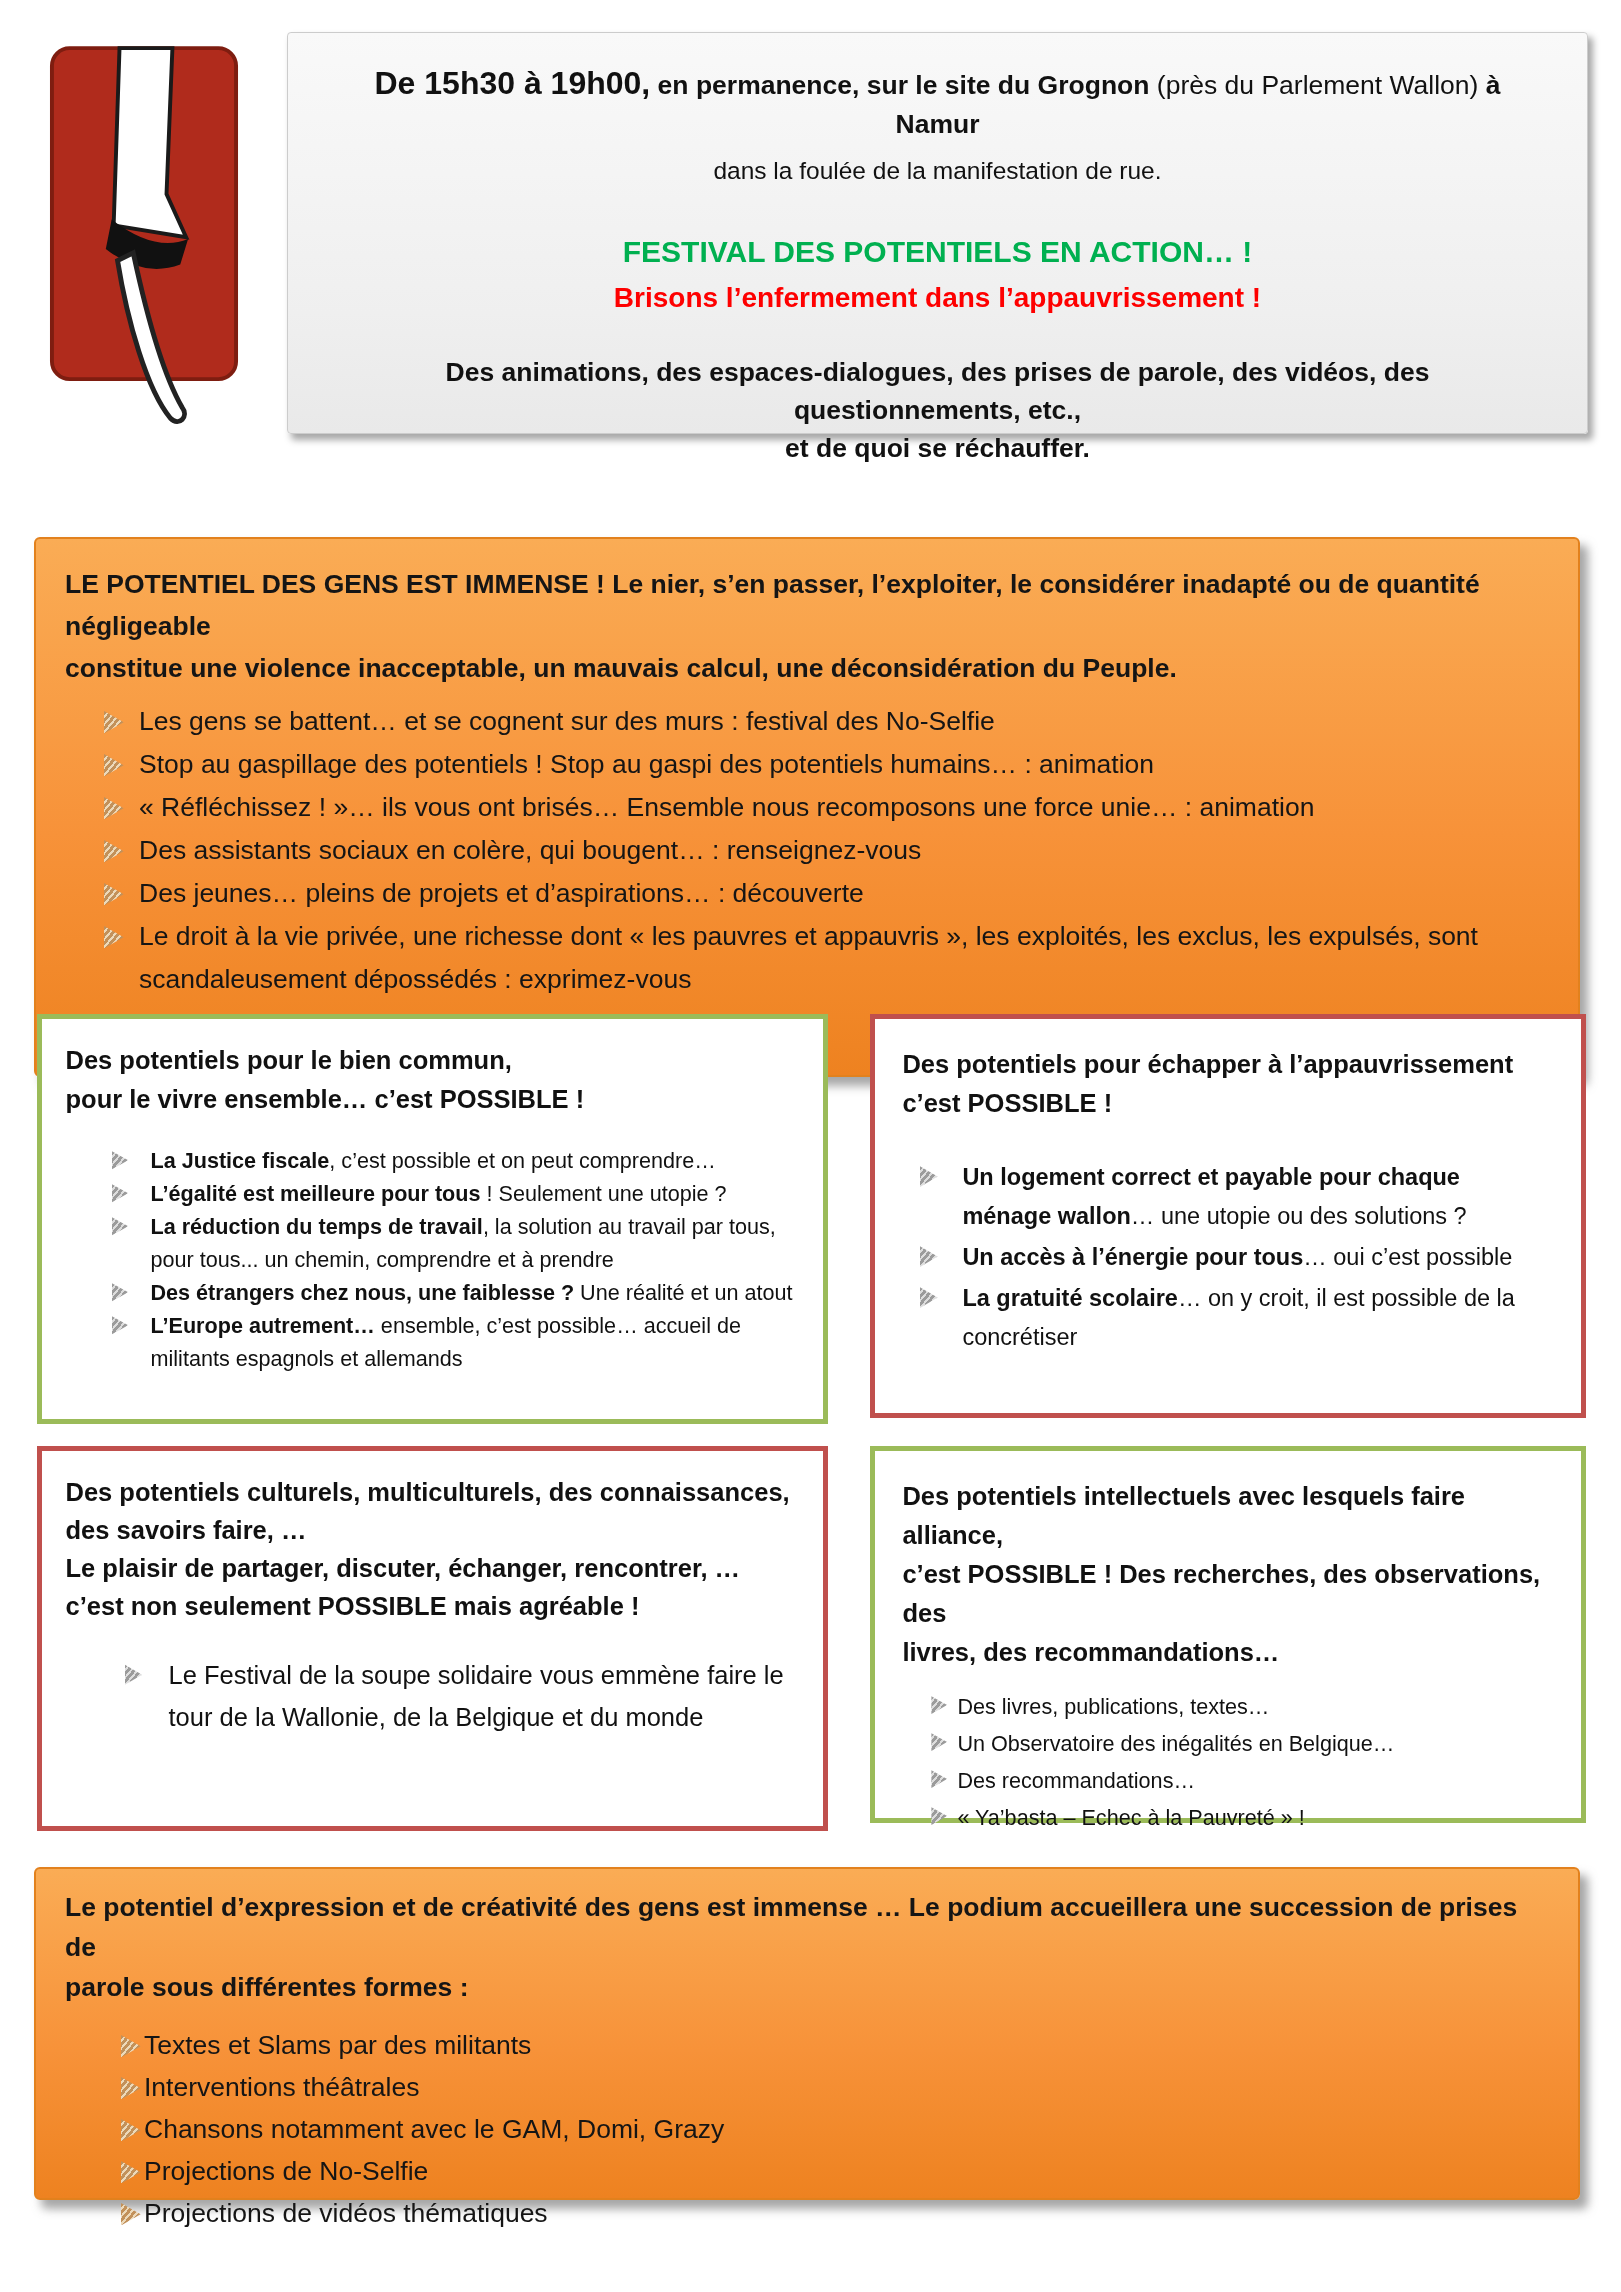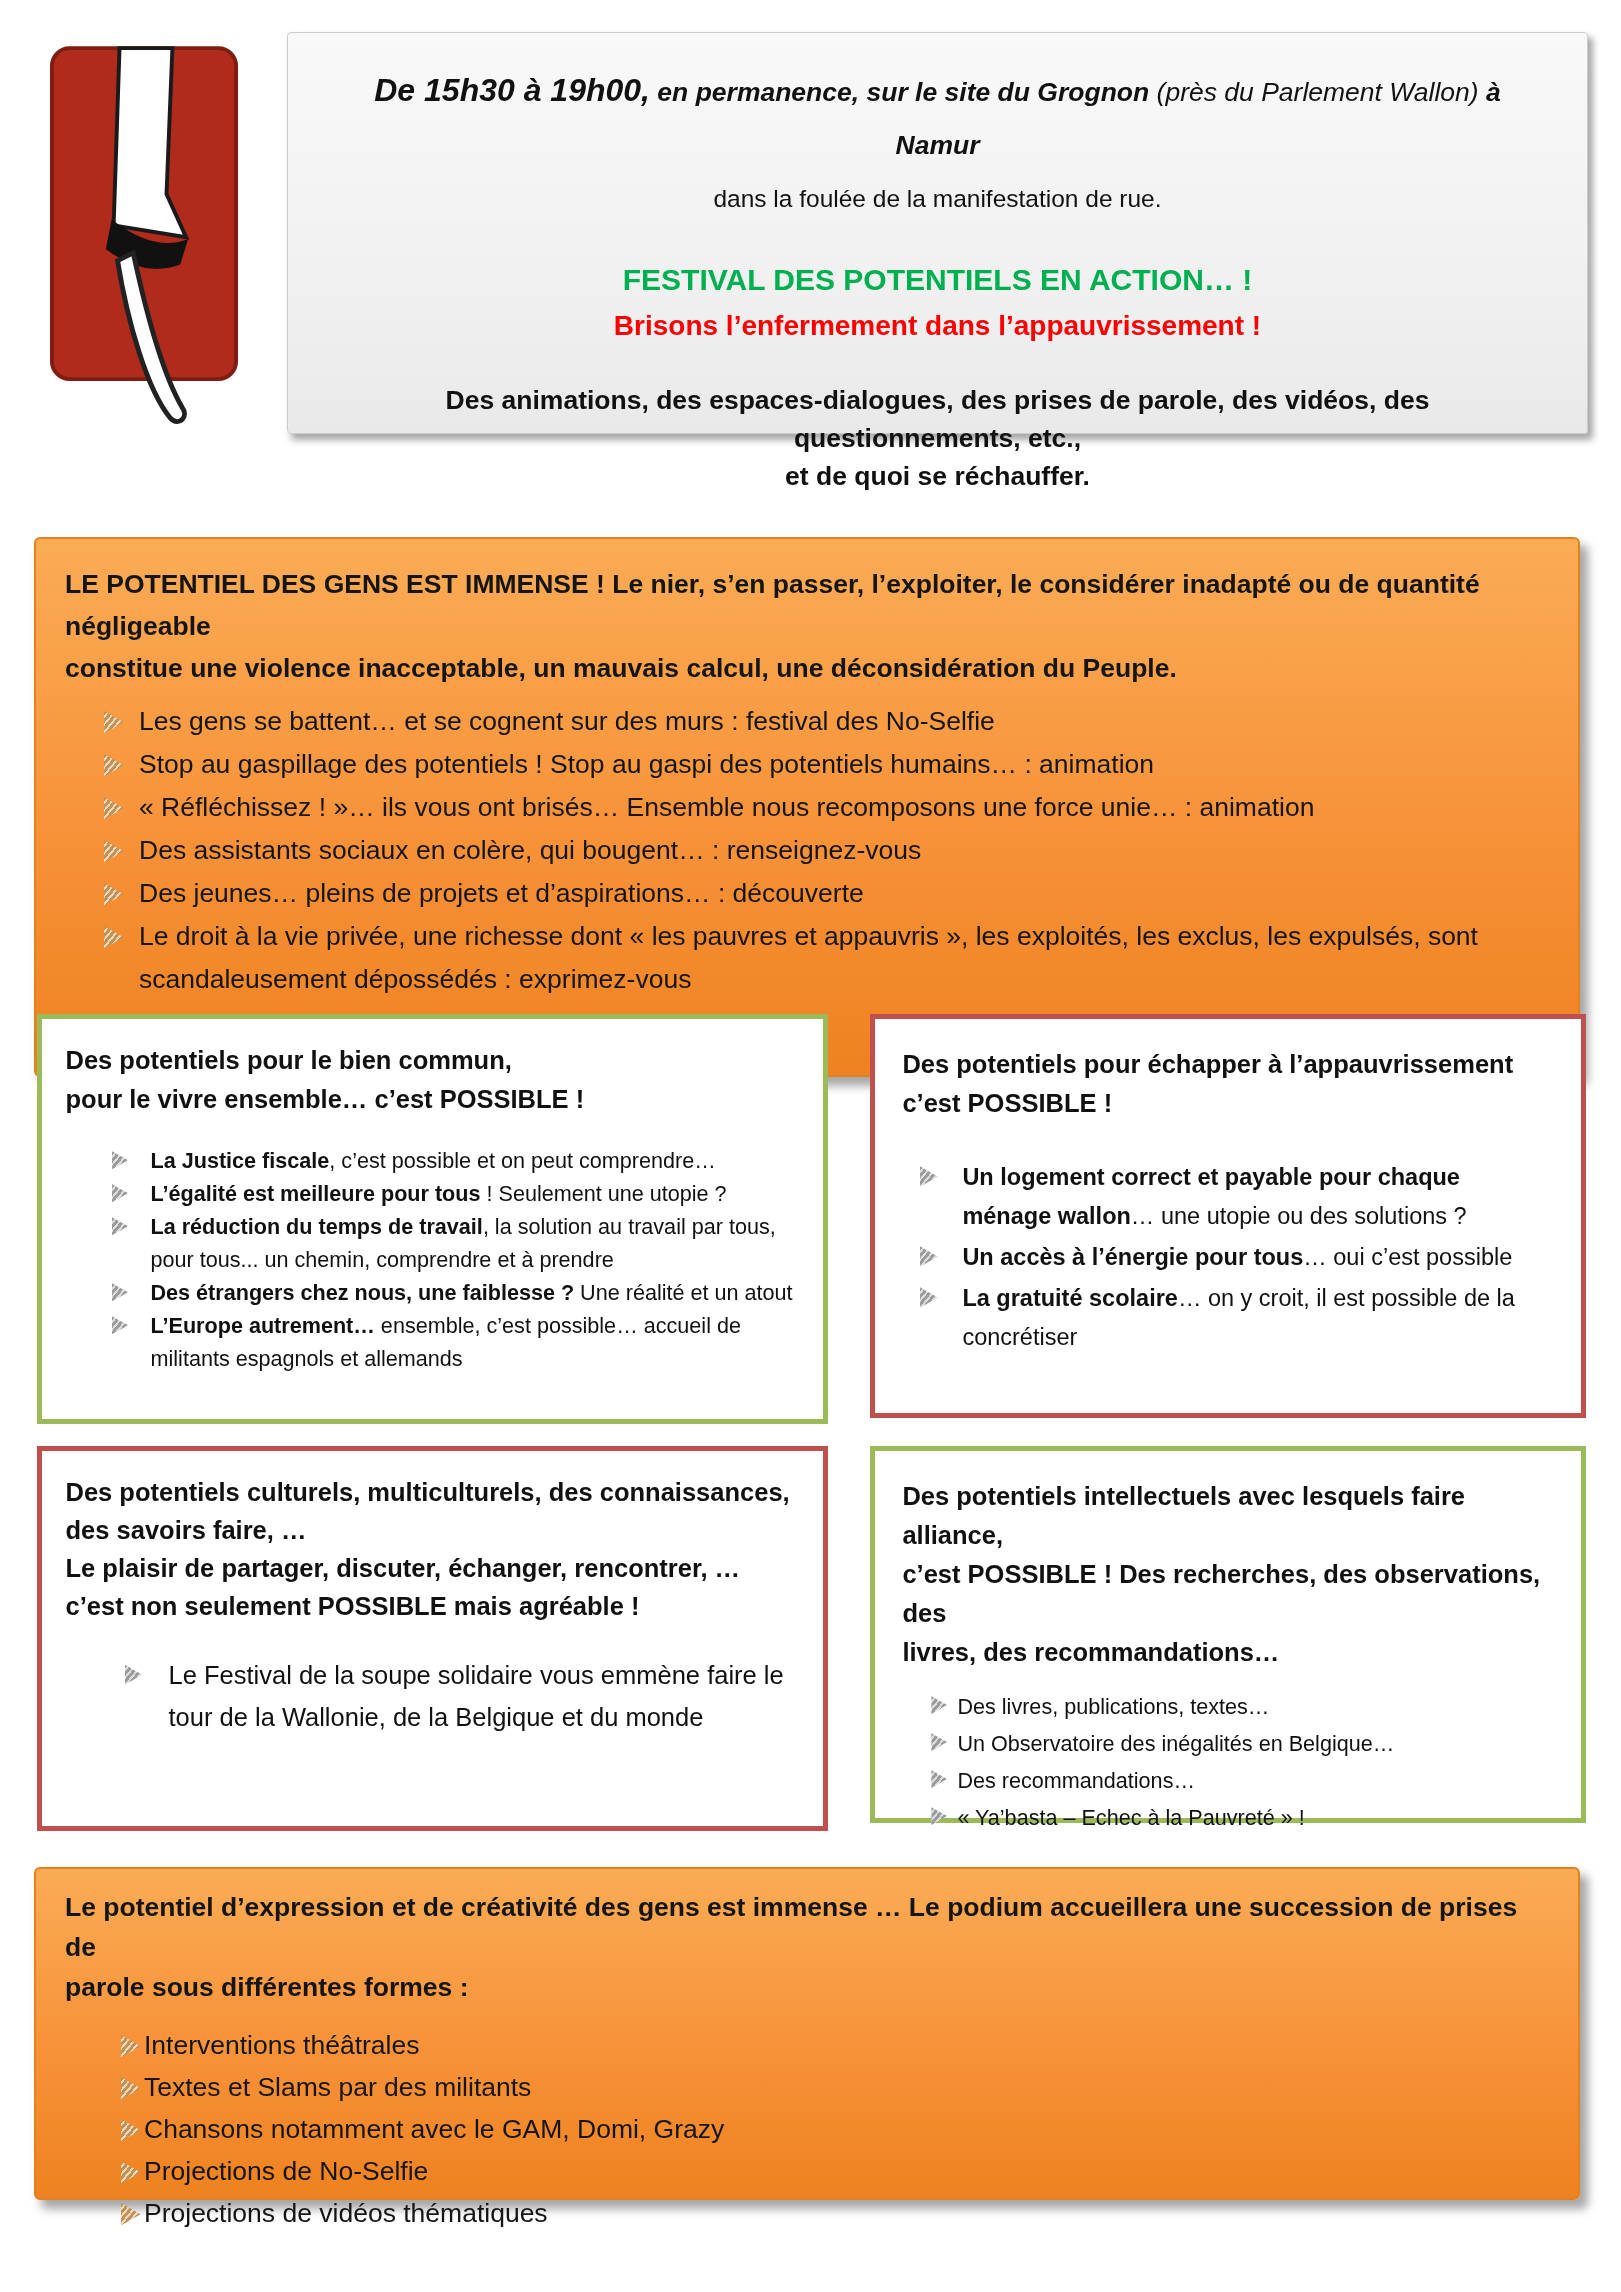--- a/index.html
+++ b/index.html
@@ -13,21 +13,21 @@
 
   
   .graybox {
     position:absolute; left:287px; top:32px; width:1301px; height:402px;
     box-sizing:border-box; padding:27.4px 41px;
     background:linear-gradient(180deg,#f9f9f9 0%,#efefef 70%,#e9e9e9 100%);
     border:1px solid #cccccc; border-radius:3.9px;
     box-shadow:4.9px 5.9px 7.8px rgba(0,0,0,.35);
     text-align:center;
   }
-  .l1 { font-size:26.5px; font-weight:700; margin:3.9px 0 9.8px; line-height:53px;font-style:italic; }
+  .l1 { font-size:26.5px; font-weight:700; margin:3.9px 0 9.8px; line-height:39px; }
   .l1 .big { font-size:32px; }
   .l1 .normal { font-weight:400; }
   .l2 { font-size:24.5px; margin:0; line-height:33px; }
   h1.green { color:#00B050; font-size:30px; margin:45px 0 3.9px; line-height:39px; }
   h2.red   { color:#FE0000; font-size:28px; margin:7.8px 0 0; line-height:37px; }
   .desc { font-size:26.5px; font-weight:700; line-height:38px; margin:37px 0 0; }
 
   
   .orangebox {
     position:absolute; box-sizing:border-box;
@@ -177,22 +177,22 @@
       <li class="bullet gray"><span class="blt"></span><span class="txt">« Ya’basta – Echec à la Pauvreté » !</span></li>
     </ul>
   </section>
 
   <section class="orangebox box-expression">
     <div class="obtitle">
       <div>Le potentiel d’expression et de créativité des gens est immense … Le podium accueillera une succession de prises de</div>
       <div>parole sous différentes formes :</div>
     </div>
     <ul>
+      <li class="bullet tan"><span class="blt"></span><span class="txt">Textes et Slams par des militants</span></li>
       <li class="bullet tan"><span class="blt"></span><span class="txt">Interventions théâtrales</span></li>
-      <li class="bullet tan"><span class="blt"></span><span class="txt">Textes et Slams par des militants</span></li>
       <li class="bullet tan"><span class="blt"></span><span class="txt">Chansons notamment avec le GAM, Domi, Grazy</span></li>
       <li class="bullet tan"><span class="blt"></span><span class="txt">Projections de No-Selfie</span></li>
       <li class="bullet tan"><span class="blt"></span><span class="txt">Projections de vidéos thématiques</span></li>
     </ul>
   </section>
 
 </div>
 
 
 </body></html>

